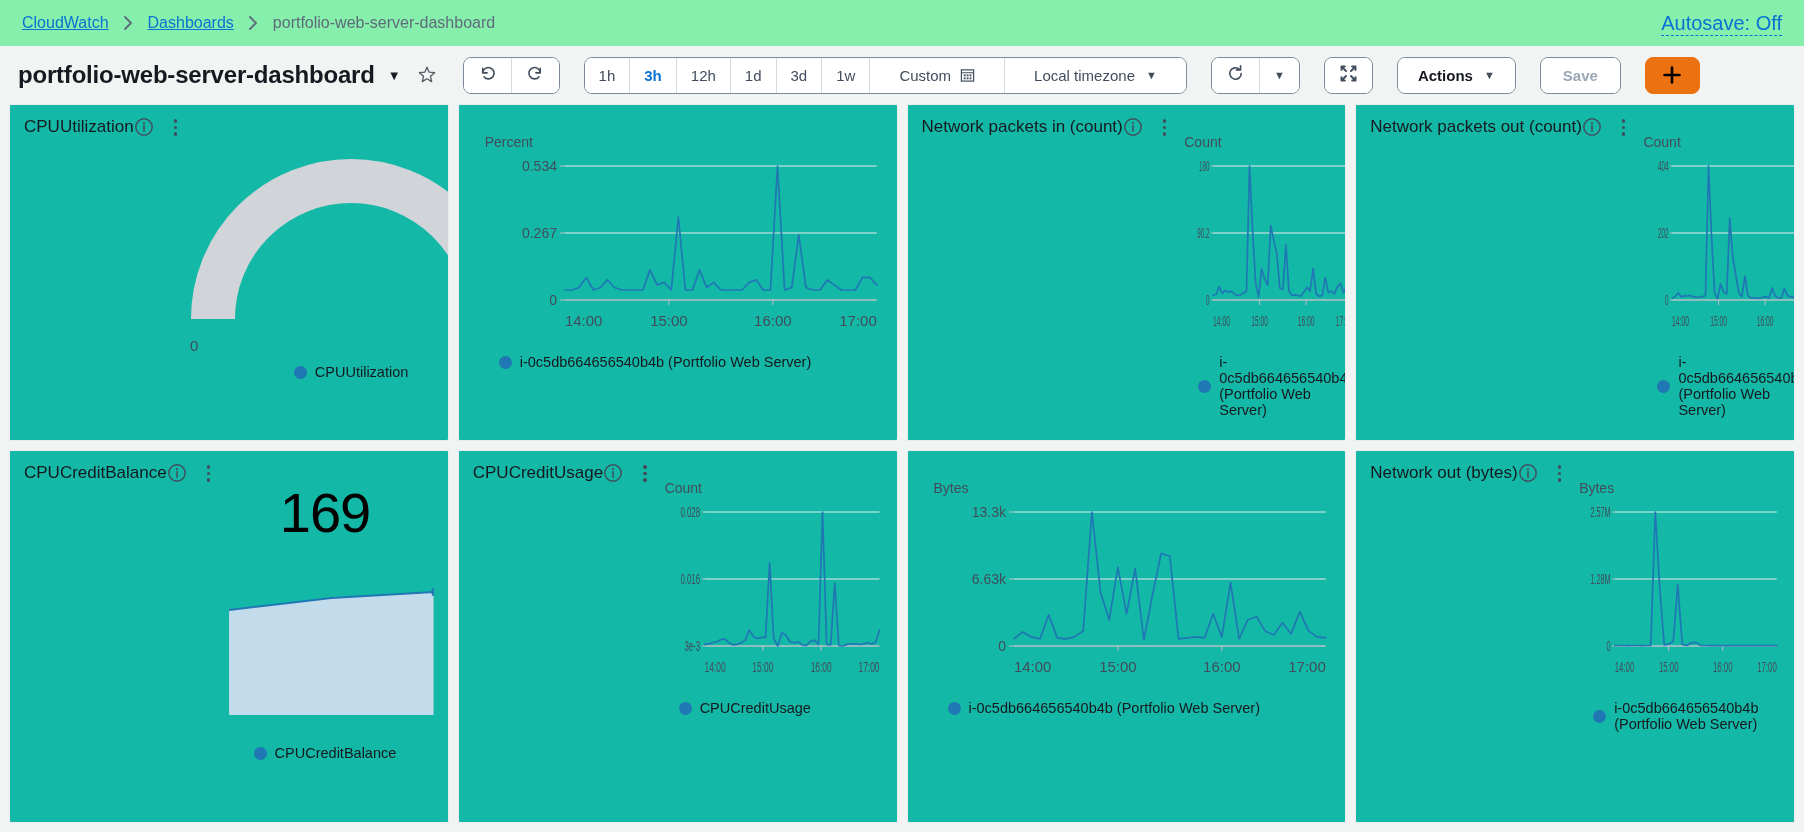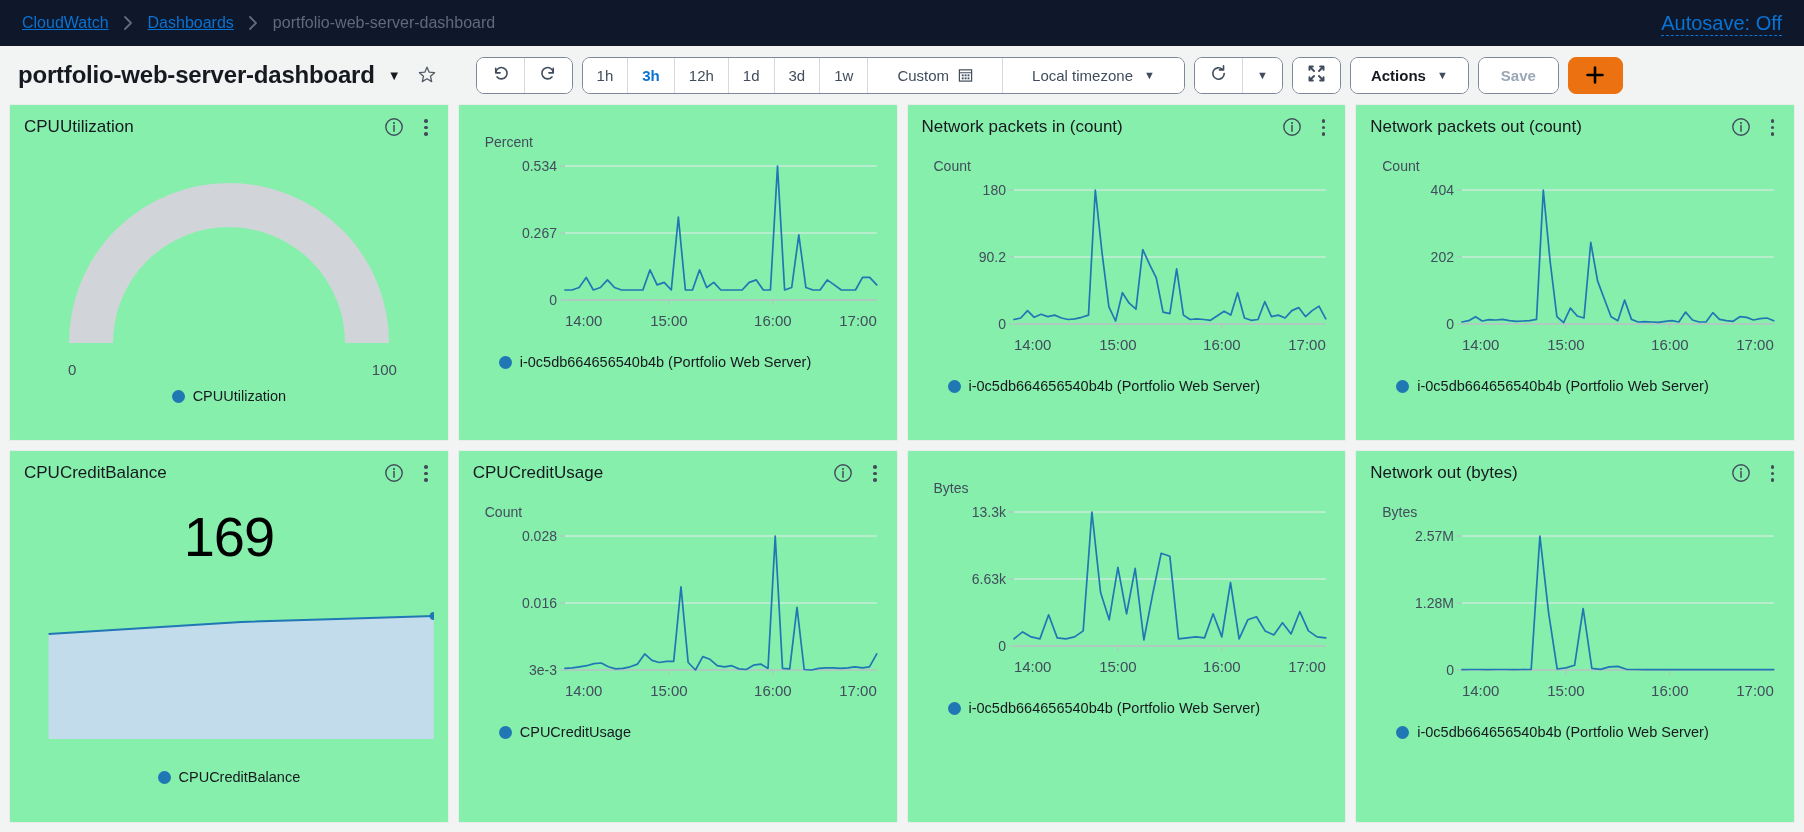--- a/index.html
+++ b/index.html
@@ -9,21 +9,21 @@
     width: 1804px; height: 832px;
     background: #f2f3f3;
     font-family: "Liberation Sans", sans-serif;
     color: #16191f;
     overflow: hidden;
   }
 
   
   .breadcrumb-bar {
     height: 46px;
-    background: #0f172a;
+    background: #86efac;
     display: flex;
     align-items: center;
     padding: 0 22px;
     font-size: 16px;
   }
   .crumb-link {
     color: #0972d3;
     text-decoration: underline;
     cursor: pointer;
     white-space: nowrap;
@@ -70,24 +70,24 @@
     font-size: 13px;
     cursor: pointer;
   }
   .star-icon {
     margin-left: 16px;
     cursor: pointer;
     display: inline-flex;
   }
 
   .toolbar {
-    margin-left: 39px;
-    display: flex;
-    align-items: center;
-    gap: 9px;
+    margin-left: 26px;
+    display: flex;
+    align-items: center;
+    gap: 24px;
     flex: 1;
   }
   .btn-group {
     display: flex;
     align-items: stretch;
     border: 1px solid #7d8998;
     border-radius: 8px;
     background: #ffffff;
     overflow: hidden;
     height: 37px;
@@ -131,25 +131,25 @@
   .grid {
     display: grid;
     grid-template-columns: repeat(4, 1fr);
     grid-template-rows: 337px 1fr;
     gap: 9px;
     padding: 0 9px 9px 9px;
     background: #f2f3f3;
     height: calc(832px - 104px);
   }
   .widget {
-    background: #86efac;
+    background: #14b8a6;
     border: 1px solid #e9ebed;
     border-radius: 2px;
     display: flex;
-    flex-direction: column;
+    flex-direction: row;
     padding: 12px 14px 8px 14px;
     overflow: hidden;
     position: relative;
   }
   .w-head {
     display: flex;
     align-items: flex-start;
     height: 24px;
     flex: none;
   }

